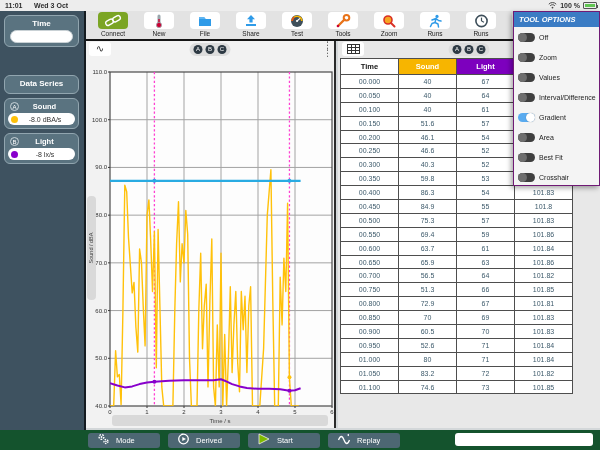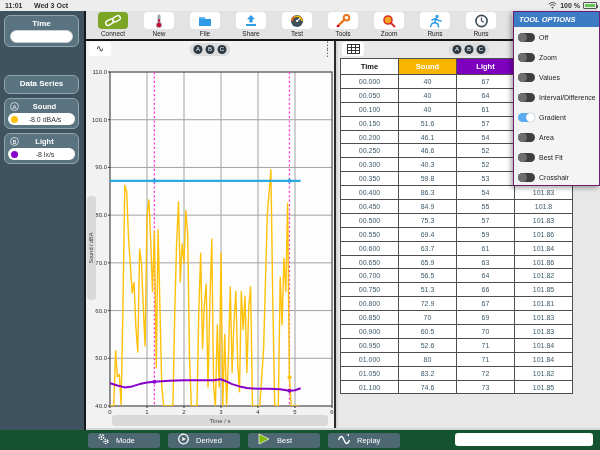--- a/index.html
+++ b/index.html
@@ -574,21 +574,21 @@
             <circle cx="6.5" cy="6" r="4.8" fill="none" stroke="#FFF" stroke-width="1.3"></circle>
             <path d="M5.3 4 L9 6 L5.3 8 z" fill="#FFF"></path>
             <path d="M6.5 1.2 l-1.8 -1 v2 z" fill="#FFF"></path>
           </svg></span>
         <span>Derived</span>
       </div>
       <div class="bb-btn">
         <span><svg width="14" height="12" viewBox="0 0 14 12">
             <path d="M2 1 L12 6 L2 11 z" fill="#7FBA00" stroke="#EFEFEF" stroke-width="0.8"></path>
           </svg></span>
-        <span>Best</span>
+        <span>Start</span>
       </div>
       <div class="bb-btn">
         <span><svg width="14" height="12" viewBox="0 0 14 12">
             <path d="M1.5 7 q2.8 -7 5.5 0 q2.8 7 5.5 0" fill="none" stroke="#FFF" stroke-width="1.3"></path>
             <path d="M10 2 l2 -1.2 v2.4 z" fill="#FFF"></path>
           </svg></span>
         <span>Replay</span>
       </div>
     </div>
   <div class="h-scrollbar"></div>

